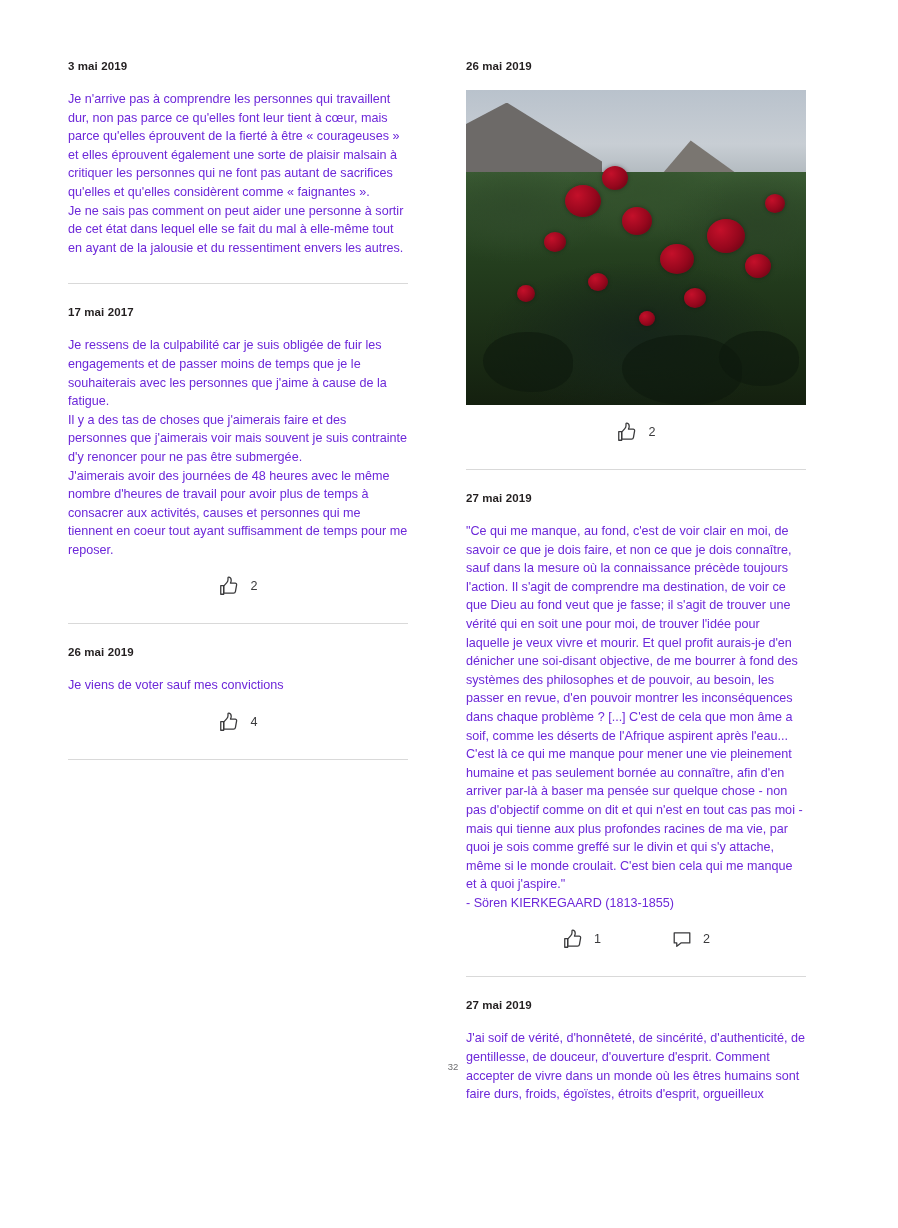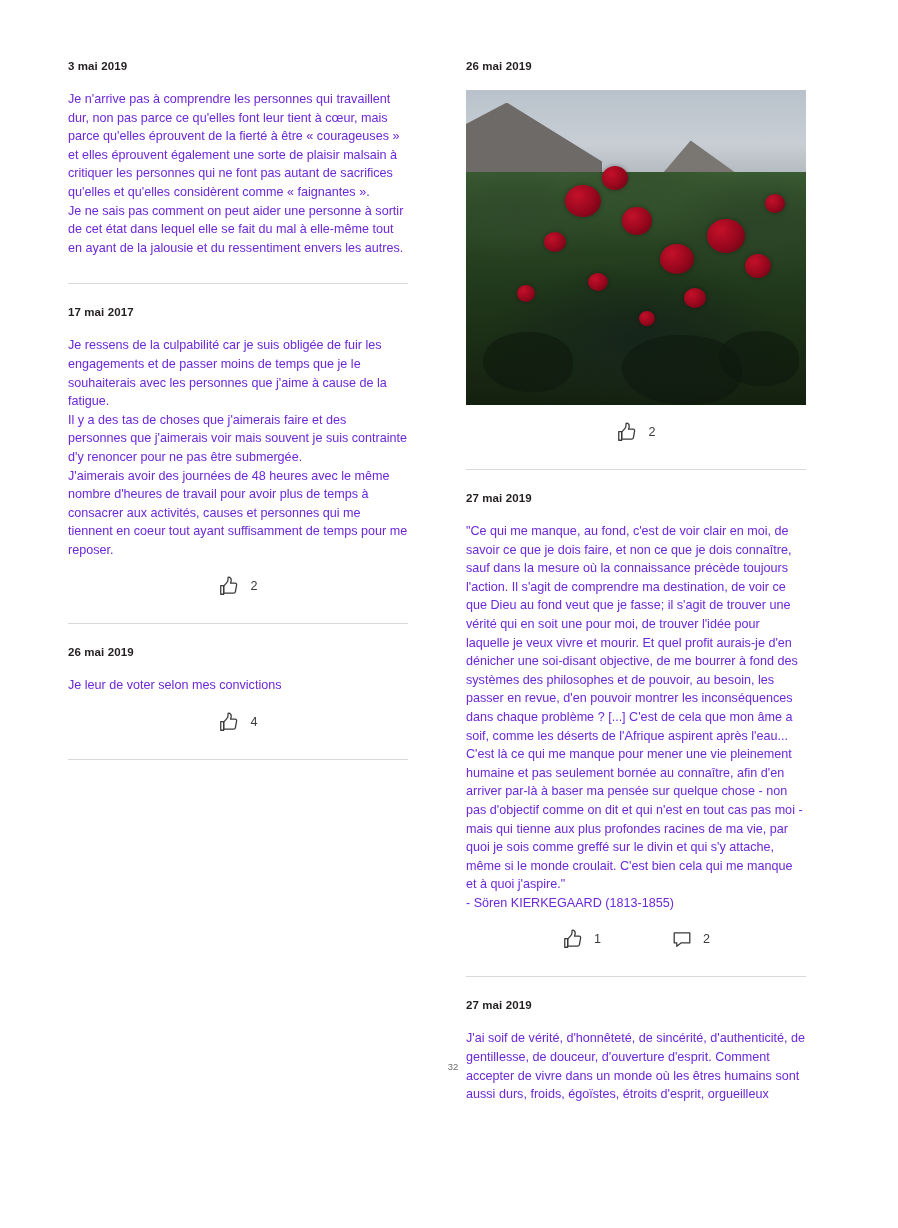--- a/index.html
+++ b/index.html
@@ -172,21 +172,21 @@
             </span>
             <span class="reaction-count">2</span>
           </div>
         </div>
       </div>
 
       <hr class="divider">
 
       <div class="entry">
         <div class="entry-date">26 mai 2019</div>
-        <div class="entry-body">Je leur de voter selon mes convictions</div>
+        <div class="entry-body">Je viens de voter sauf mes convictions</div>
         <div class="reactions">
           <div class="reaction">
             <span class="icon">
               <svg width="22" height="22" viewBox="0 0 24 24" fill="none" stroke="#3a3a3c" stroke-width="1.4" stroke-linejoin="round" stroke-linecap="round">
                 <path d="M3 11.5h3.2V21H3z"></path>
                 <path d="M6.2 12.2 L9.6 8.3 c0.9-1 1.3-2 1.3-3.2 V3.3 c0-0.6 0.5-1 1.1-0.9 1.5 0.3 2.4 1.6 2.4 3.2 0 1.1-0.3 2.2-0.8 3.2h5.1c1 0 1.8 0.9 1.6 1.9l-1.3 7.4c-0.2 1-1 1.7-2 1.7H6.2z"></path>
               </svg>
             </span>
             <span class="reaction-count">4</span>
           </div>
@@ -260,20 +260,20 @@
             </span>
             <span class="reaction-count">2</span>
           </div>
         </div>
       </div>
 
       <hr class="divider">
 
       <div class="entry">
         <div class="entry-date">27 mai 2019</div>
-        <div class="entry-body">J'ai soif de vérité, d'honnêteté, de sincérité, d'authenticité, de gentillesse, de douceur, d'ouverture d'esprit. Comment accepter de vivre dans un monde où les êtres humains sont aussi durs, froids, égoïstes, étroits d'esprit, orgueilleux</div>
+        <div class="entry-body">J'ai soif de vérité, d'honnêteté, de sincérité, d'authenticité, de gentillesse, de douceur, d'ouverture d'esprit. Comment accepter de vivre dans un monde où les êtres humains sont faire durs, froids, égoïstes, étroits d'esprit, orgueilleux</div>
       </div>
 
     </div>
   </div>
 
   <div class="page-number">32</div>
 </div>
 
 </body></html>

